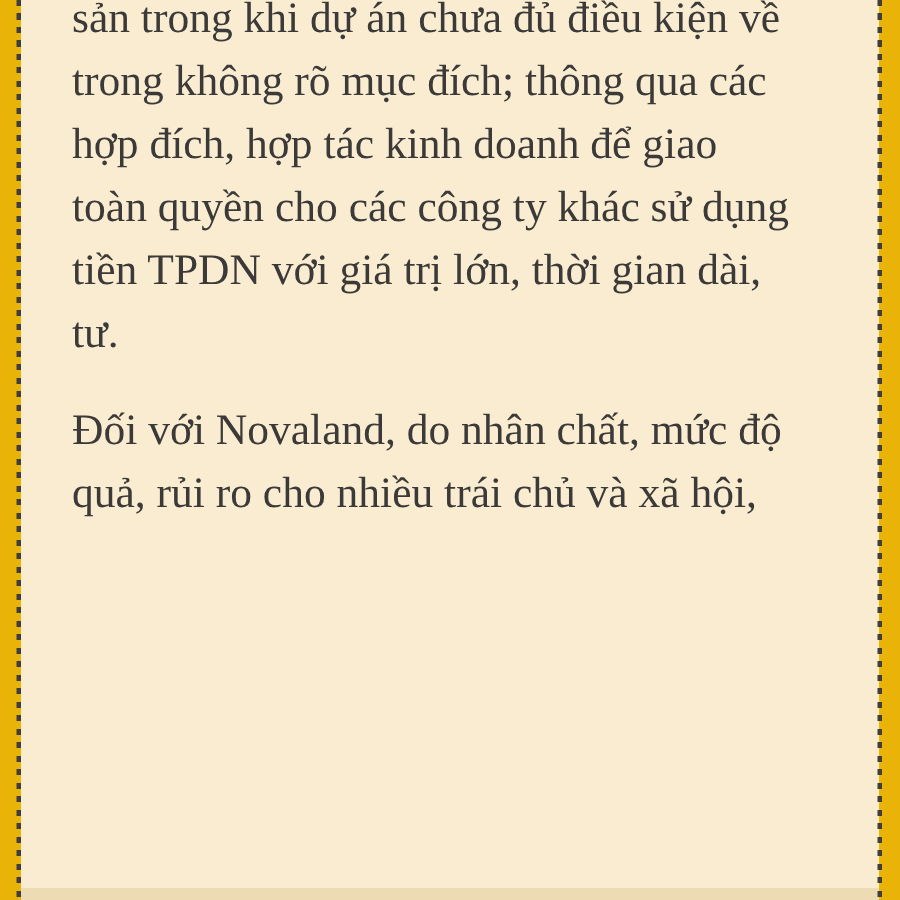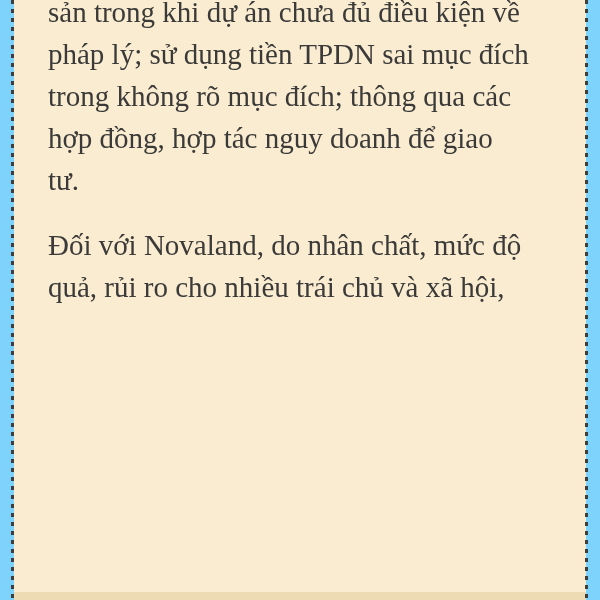--- a/index.html
+++ b/index.html
@@ -7,21 +7,21 @@
     padding: 0;
     width: 600px;
     height: 600px;
     background: #ffffff;
     overflow: hidden;
   }
   .stage {
     position: relative;
     width: 600px;
     height: 600px;
-    background: #7dd3fc;
+    background: #eab308;
   }
   
   .panel {
     position: absolute;
     left: 14px;
     top: 0;
     width: 572px;
     height: 600px;
     background: #f9ecd1;
   }
@@ -75,23 +75,24 @@
 
   <div class="dash-rule dash-left"></div>
   <div class="dash-rule dash-right"></div>
 
   <div class="bottom-strip"></div>
 
   <div class="article-text">
 
     <div class="para">
       <div class="line">sản trong khi dự án chưa đủ điều kiện về</div>
-      <div class="line">pháp lý; sử dụng tiền TPDN sai mục đích</div>
       <div class="line">trong không rõ mục đích; thông qua các</div>
-      <div class="line">hợp đồng, hợp tác nguy doanh để giao</div>
+      <div class="line">hợp đích, hợp tác kinh doanh để giao</div>
+      <div class="line">toàn quyền cho các công ty khác sử dụng</div>
+      <div class="line">tiền TPDN với giá trị lớn, thời gian dài,</div>
       <div class="line">tư.</div>
     </div>
 
     <div class="para">
       <div class="line">Đối với Novaland, do nhân chất, mức độ</div>
       <div class="line">quả, rủi ro cho nhiều trái chủ và xã hội,</div>
     </div>
 
   </div>
 

